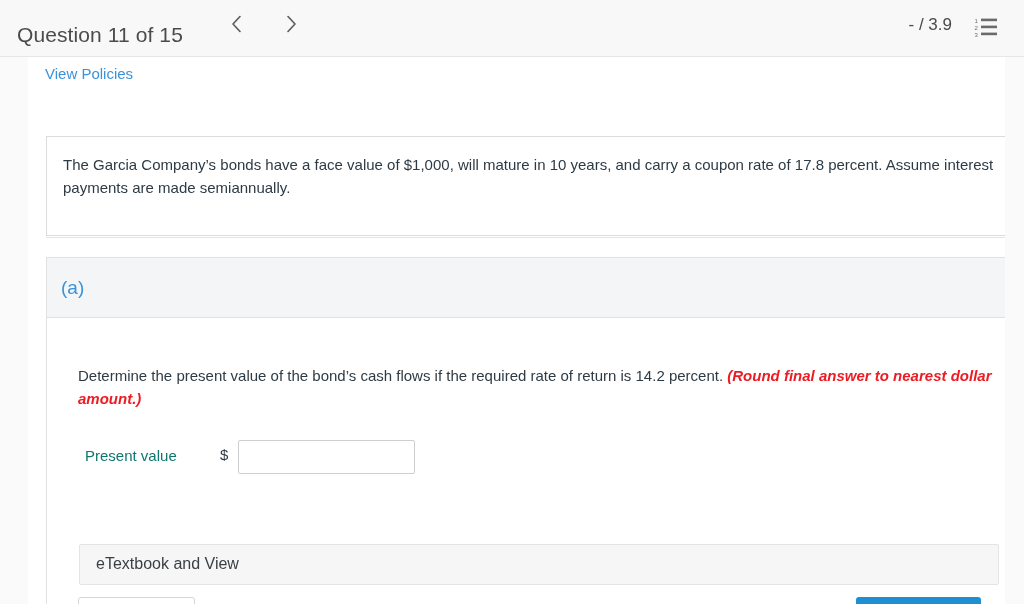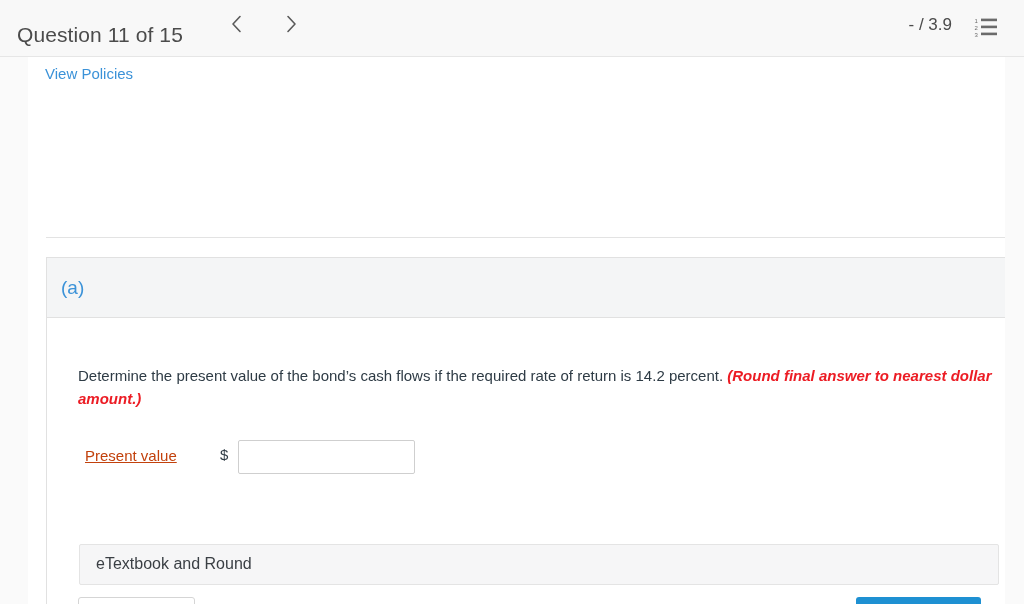--- a/index.html
+++ b/index.html
@@ -183,23 +183,22 @@
   .answer-row {
     position: absolute;
     left: 0; top: 121px;
     width: 100%;
     height: 40px;
   }
   .answer-label {
     position: absolute;
     left: 38px; top: 8px;
     font-size: 15px;
-    color: #c2410c;
-    white-space: nowrap;
-    text-decoration: underline;
+    color: #0f766e;
+    white-space: nowrap;
   }
   .dollar-sign {
     position: absolute;
     left: 173px; top: 7px;
     font-size: 15px;
     color: #2e3b45;
   }
   .answer-input {
     position: absolute;
     left: 191px; top: 1px;
@@ -308,20 +307,23 @@
         <rect x="7" y="10.6" width="16" height="2.6" fill="#6b6b6b"></rect>
         <rect x="7" y="17.6" width="16" height="2.6" fill="#6b6b6b"></rect>
       </svg>
     </div>
   </div>
 
   <div class="content">
 
     <div class="view-policies">View Policies</div>
 
+    <div class="stem-box">
+      <div class="stem-text">The Garcia Company’s bonds have a face value of $1,000, will mature in 10 years, and carry a coupon rate of 17.8 percent. Assume interest payments are made semiannually.</div>
+    </div>
 
     <div class="divider"></div>
 
     <div class="part-panel">
       <div class="part-header">
         <div class="part-label">(a)</div>
       </div>
 
       <div class="part-body">
 
@@ -329,21 +331,21 @@
           <span>Determine the present value of the bond’s cash flows if the required rate of return is 14.2 percent. </span><span class="hint">(Round final answer to nearest dollar amount.)</span>
         </div>
 
         <div class="answer-row">
           <div class="answer-label">Present value</div>
           <div class="dollar-sign">$</div>
           <input class="answer-input" type="text" value="" style="">
         </div>
 
         <div class="etextbook">
-          <div class="etextbook-label">eTextbook and Round</div>
+          <div class="etextbook-label">eTextbook and View</div>
         </div>
 
         <div class="footer">
           <button class="btn-save">Save for Later</button>
 
           <button class="btn-submit">Submit Answer</button>
         </div>
 
       </div>
     </div>

